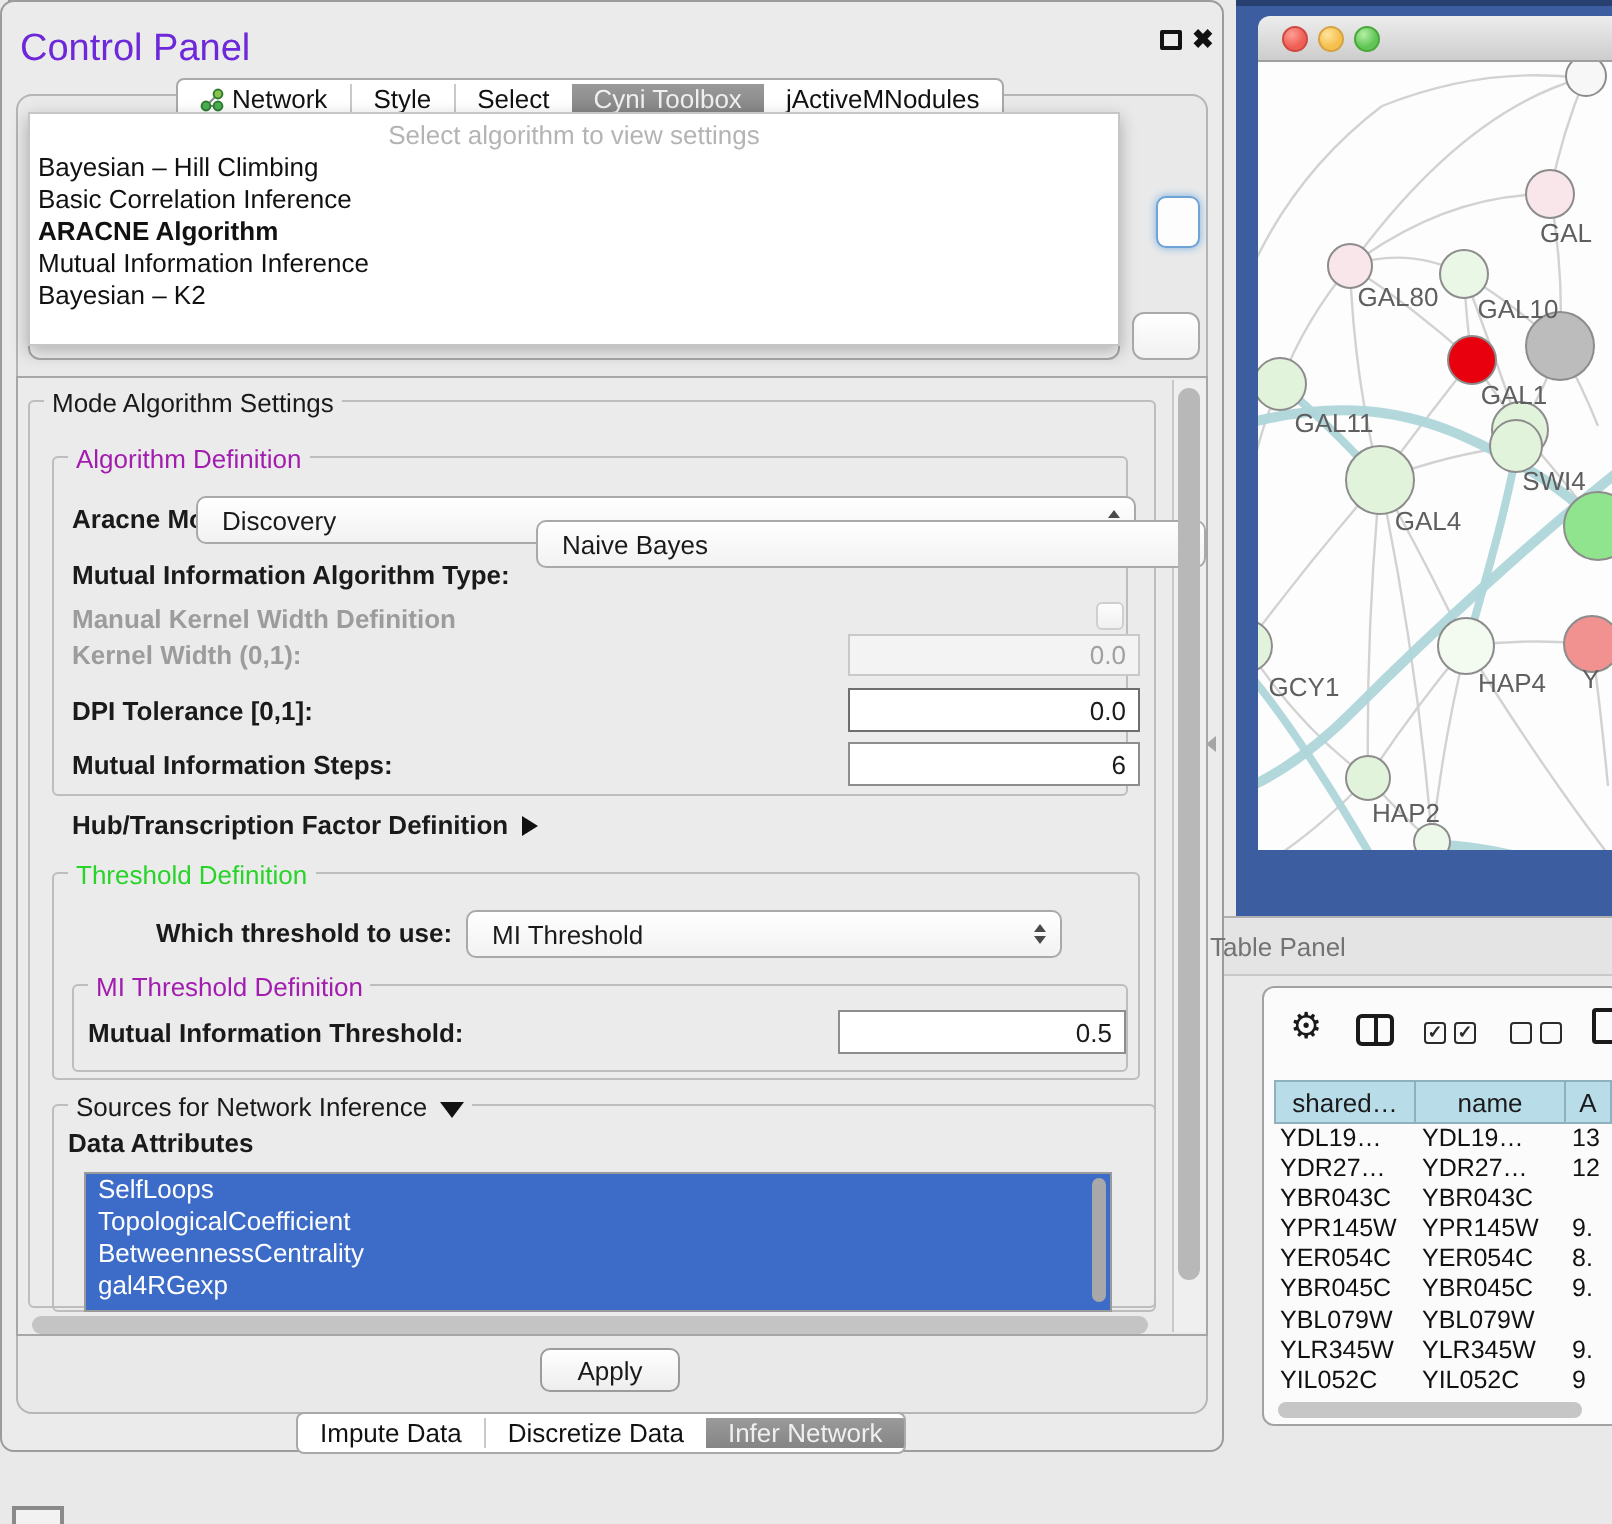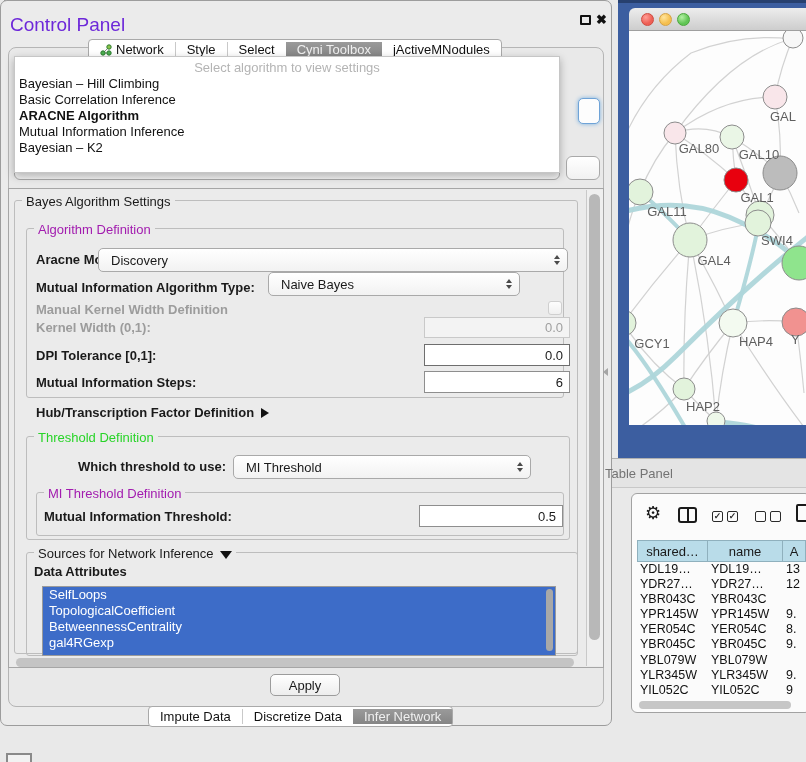--- a/index.html
+++ b/index.html
@@ -143,36 +143,36 @@
         <div class="popup-item">Bayesian – K2</div>
       </div>
   </div>
 
   <div class="abs scrollpane"></div>
   <div class="abs vsb"></div>
   <div class="abs vsb-thumb"></div>
   <div class="abs hsb-thumb"></div>
 
   <div class="abs group" style="left:14px;top:200px;width:564px;height:454px"></div>
-  <div class="abs gtitle" style="left:22px;top:194px">Bayes Algorithm Settings</div>
+  <div class="abs gtitle" style="left:22px;top:194px">Mode Algorithm Settings</div>
 
   <div class="abs group" style="left:26px;top:228px;width:538px;height:170px"></div>
   <div class="abs gtitle blue" style="left:34px;top:222px">Algorithm Definition</div>
 
   <div class="abs lbl" style="left:36px;top:252px">Aracne Mode:</div>
   <div class="abs combo" style="left:98px;top:248px;width:470px;height:24px">
     <span>Discovery</span>
     <span class="arrows">
         <span class="arr-up"></span>
         <span class="arr-dn"></span>
       </span>
   </div>
 
   <div class="abs lbl" style="left:36px;top:280px">Mutual Information Algorithm Type:</div>
-  <div class="abs combo" style="left:268px;top:272px;width:252px;height:24px">
+  <div class="abs combo" style="left:268px;top:260px;width:335px;height:24px">
     <span>Naive Bayes</span>
     <span class="arrows">
         <span class="arr-up"></span>
         <span class="arr-dn"></span>
       </span>
   </div>
 
   <div class="abs lbl dis" style="left:36px;top:302px">Manual Kernel Width Definition</div>
   <div class="abs checkbox" style="left:548px;top:301px"></div>
 

